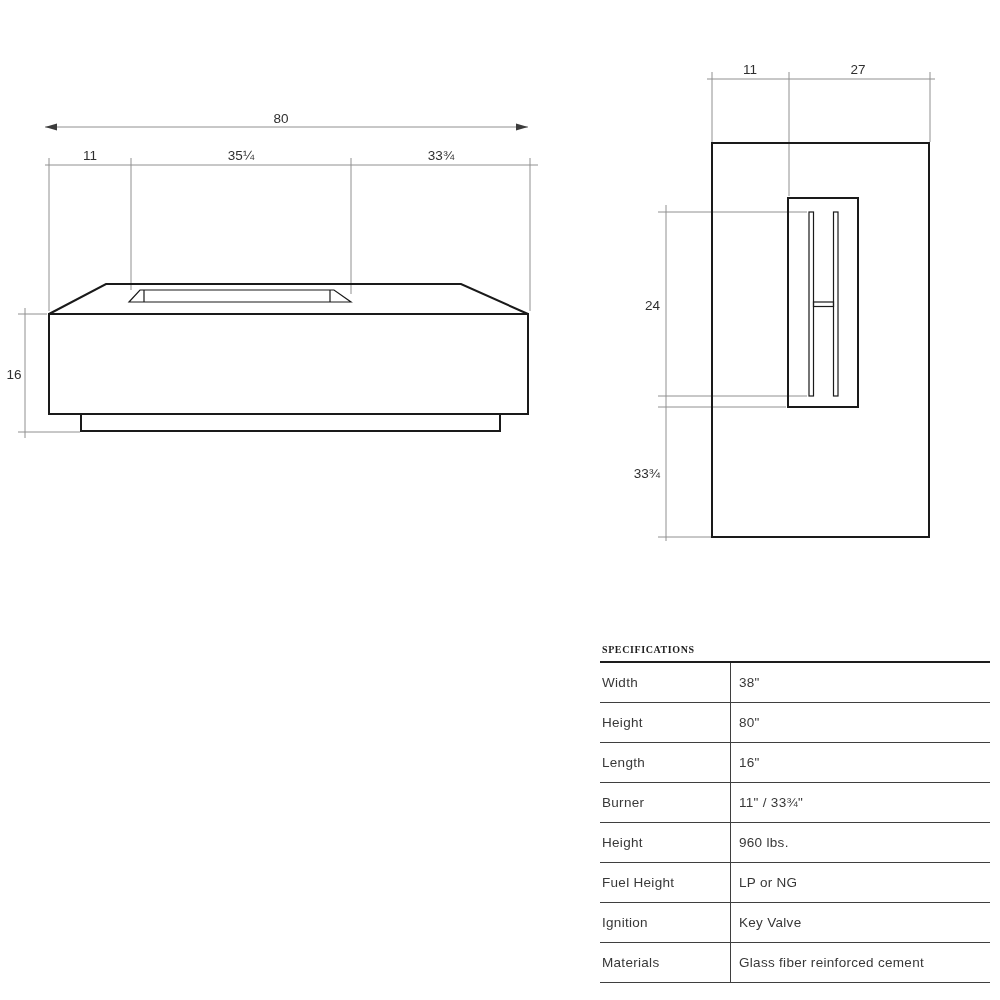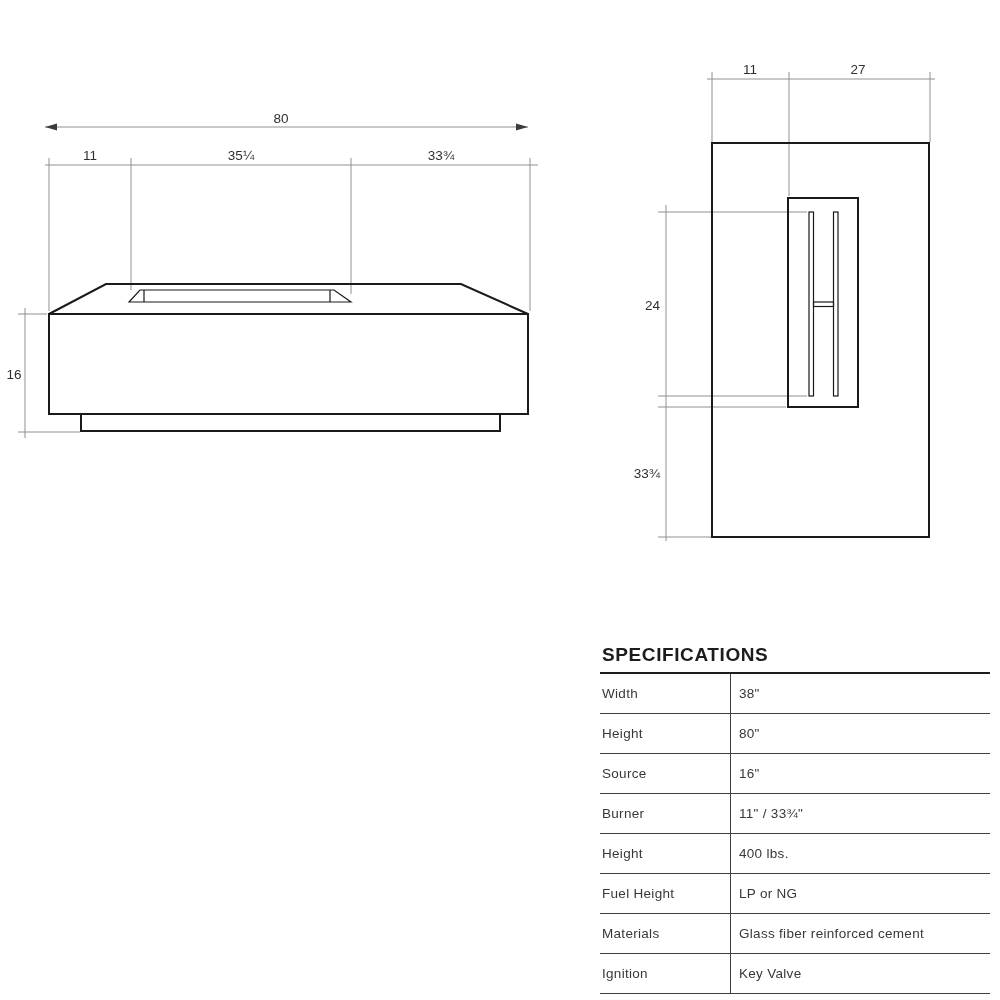--- a/index.html
+++ b/index.html
@@ -16,22 +16,22 @@
   .draw-thin{stroke:#1a1a1a;stroke-width:1.2;fill:none;}
   .dim{stroke:#909090;stroke-width:1;fill:none;}
   .arrow{fill:#3c3c3c;stroke:none;}
 
   
   .spec-box{
     position:absolute;left:600px;top:644px;width:390px;
     color:#383838;font-size:13.5px;letter-spacing:0.3px;
   }
   .spec-title{
-    font-weight:bold;font-size:19px;letter-spacing:0.6px;color:#1d1d1d;
-    padding:0 0 6px 2px;border-bottom:2.5px solid #1d1d1d;
+    font-weight:bold;font-size:10px;letter-spacing:0.6px;color:#1d1d1d;
+    padding:0 0 6px 2px;border-bottom:2.5px solid #1d1d1d;font-family:Liberation Serif, serif;
   }
   .spec-row{
     display:flex;align-items:center;height:40px;
     border-bottom:1px solid #3f3f3f;box-sizing:border-box;
   }
   .spec-label{
     width:131px;flex:0 0 131px;align-self:stretch;display:flex;align-items:center;
     padding-left:2px;border-right:1.5px solid #3f3f3f;box-sizing:border-box;
   }
   .spec-value{padding-left:8px;}
@@ -121,38 +121,38 @@
 
     <div class="spec-row">
       <div class="spec-label">Width</div>
       <div class="spec-value">38"</div>
     </div>
     <div class="spec-row">
       <div class="spec-label">Height</div>
       <div class="spec-value">80"</div>
     </div>
     <div class="spec-row">
-      <div class="spec-label">Source</div>
+      <div class="spec-label">Length</div>
       <div class="spec-value">16"</div>
     </div>
     <div class="spec-row">
       <div class="spec-label">Burner</div>
       <div class="spec-value">11" / 33¾"</div>
     </div>
     <div class="spec-row">
       <div class="spec-label">Height</div>
-      <div class="spec-value">400 lbs.</div>
+      <div class="spec-value">960 lbs.</div>
     </div>
     <div class="spec-row">
       <div class="spec-label">Fuel Height</div>
       <div class="spec-value">LP or NG</div>
     </div>
     <div class="spec-row">
+      <div class="spec-label">Ignition</div>
+      <div class="spec-value">Key Valve</div>
+    </div>
+    <div class="spec-row">
       <div class="spec-label">Materials</div>
       <div class="spec-value">Glass fiber reinforced cement</div>
-    </div>
-    <div class="spec-row">
-      <div class="spec-label">Ignition</div>
-      <div class="spec-value">Key Valve</div>
     </div>
   </div>
 
 </div>
 
 </body></html>

